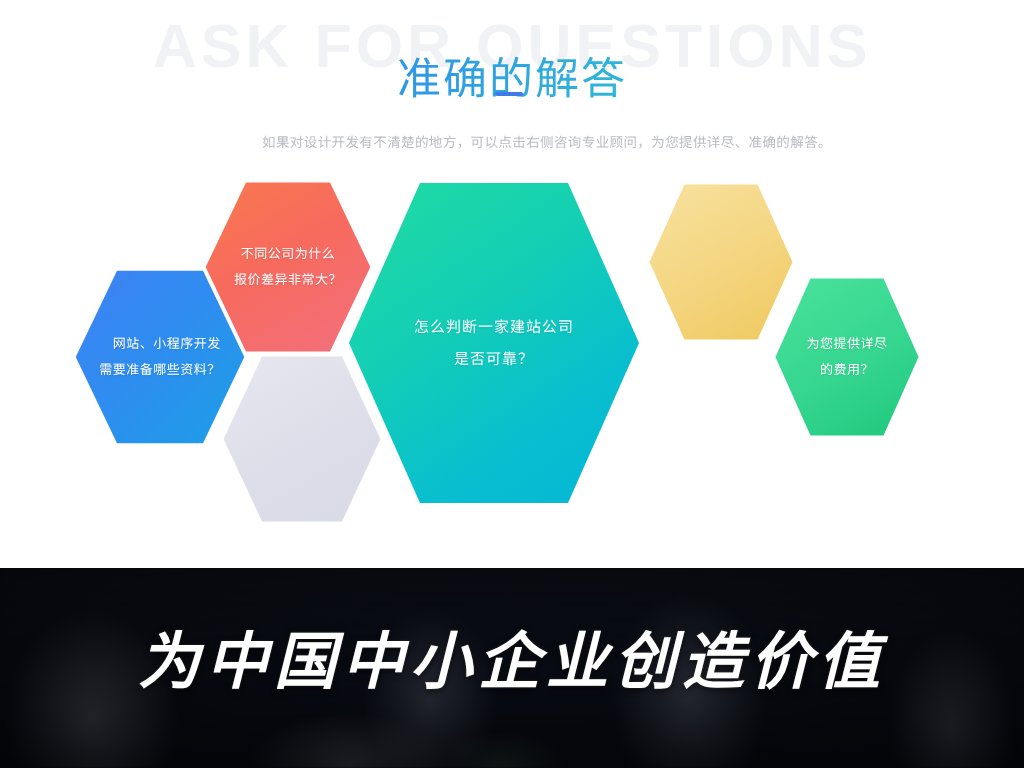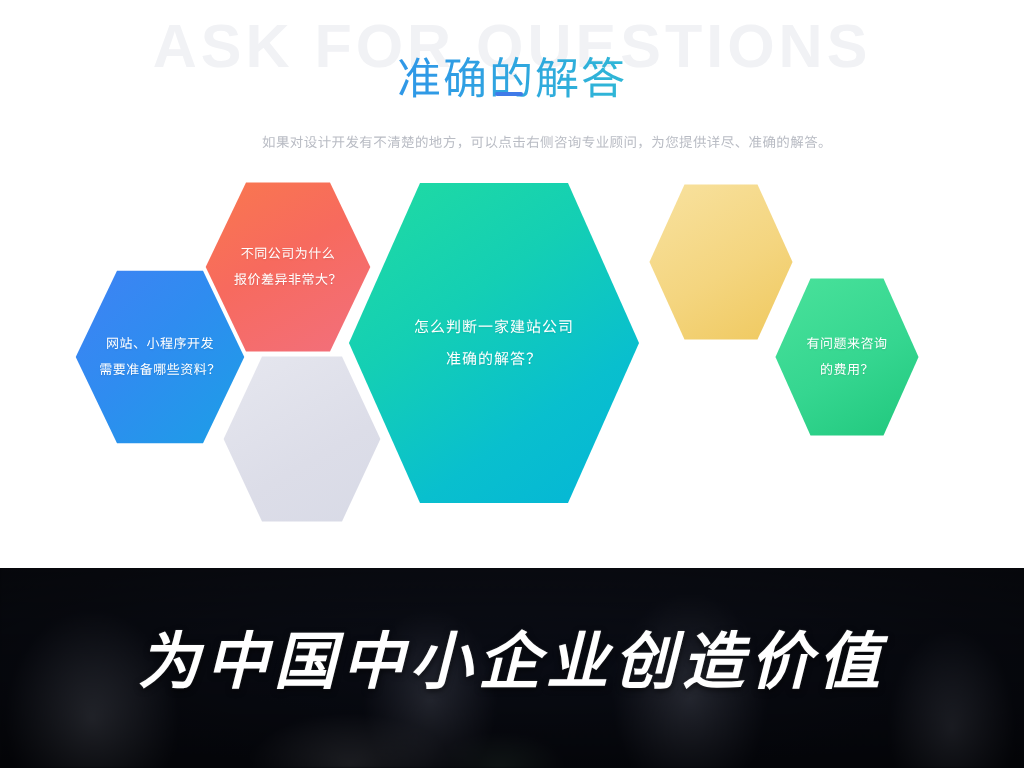--- a/index.html
+++ b/index.html
@@ -125,20 +125,21 @@
     text-shadow: 0 1px 2px rgba(0,0,0,0.10);
     padding: 0 6px;
     white-space: pre-line;
   }
 
   
   .hex-blue {
     left: 74px; top: 108px;
     width: 172px; height: 178px;
     background: linear-gradient(135deg, #3f82f4 0%, #2f8cf0 45%, #1b9fe6 100%);
+    text-align: right;
   }
   .hex-blue .hex-label { font-size: 13px; line-height: 26px; }
 
   .hex-orange {
     left: 204px; top: 20px;
     width: 168px; height: 174px;
     background: linear-gradient(150deg, #f9784e 0%, #f76a5e 45%, #f2707e 100%);
   }
   .hex-orange .hex-label { font-size: 13px; line-height: 26px; }
 
@@ -254,30 +255,30 @@
       <span class="hex-label">不同公司为什么
 报价差异非常大？</span>
     </div>
 
     <div class="hex hex-gray">
       <span class="hex-label"></span>
     </div>
 
     <div class="hex hex-teal">
       <span class="hex-label">怎么判断一家建站公司
-准确的解答？</span>
+是否可靠？</span>
     </div>
 
     <div class="hex hex-yellow">
       <span class="hex-label"></span>
     </div>
 
 
     <div class="hex hex-green">
-      <span class="hex-label">有问题来咨询
+      <span class="hex-label">为您提供详尽
 的费用？</span>
     </div>
 
   </div>
 
   <div class="banner">
     <div class="banner-photo"></div>
     <div class="banner-vignette"></div>
     <div class="banner-text">为中国中小企业创造价值</div>
   </div>

